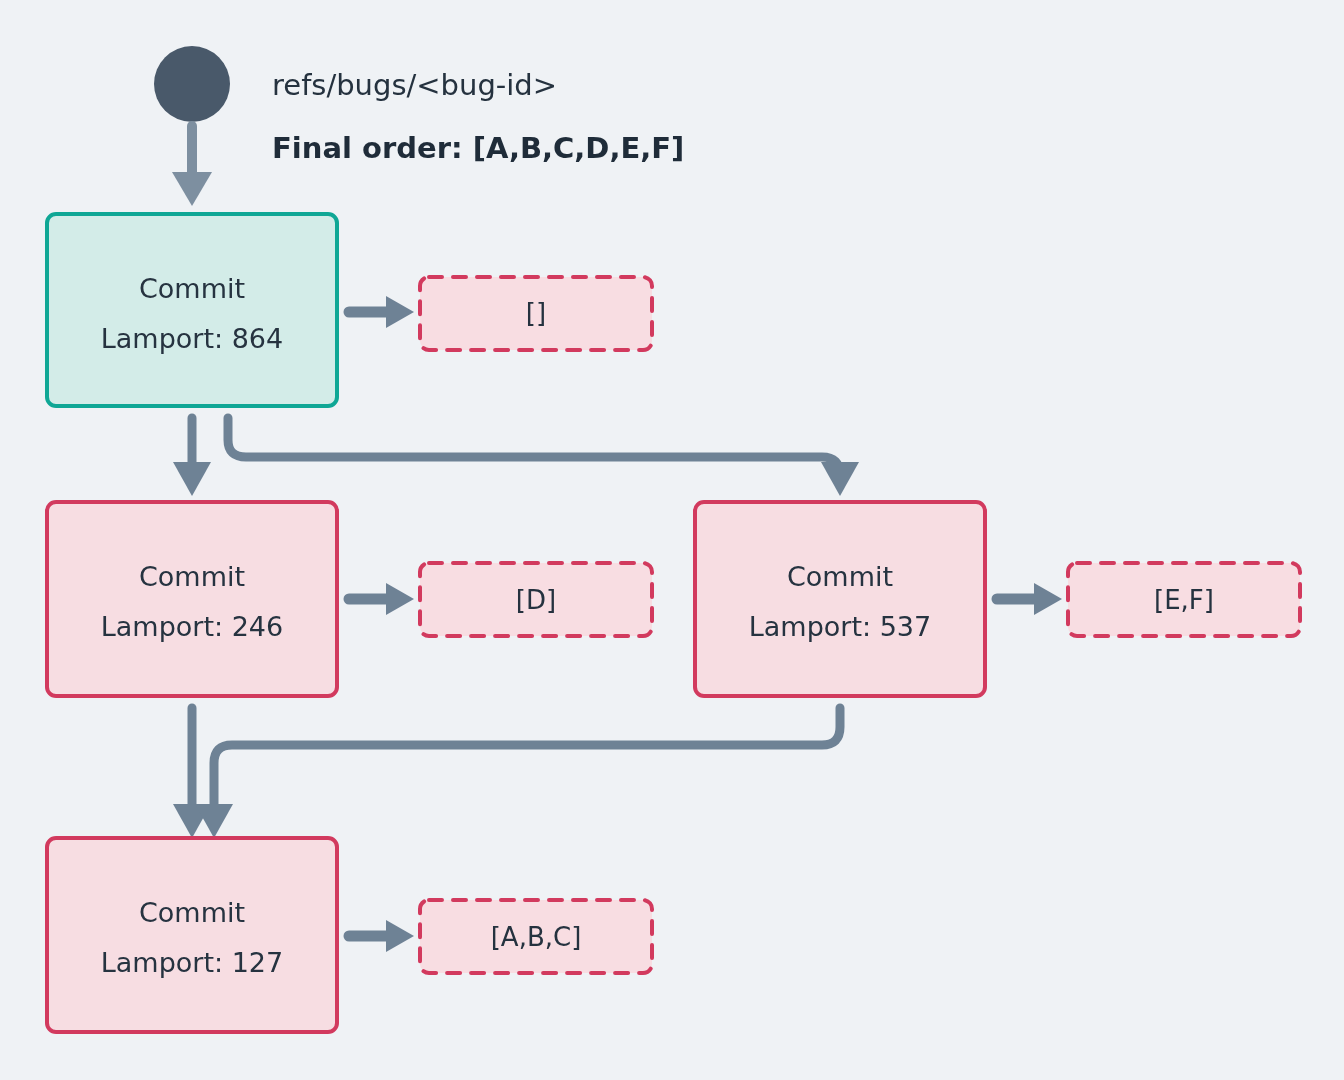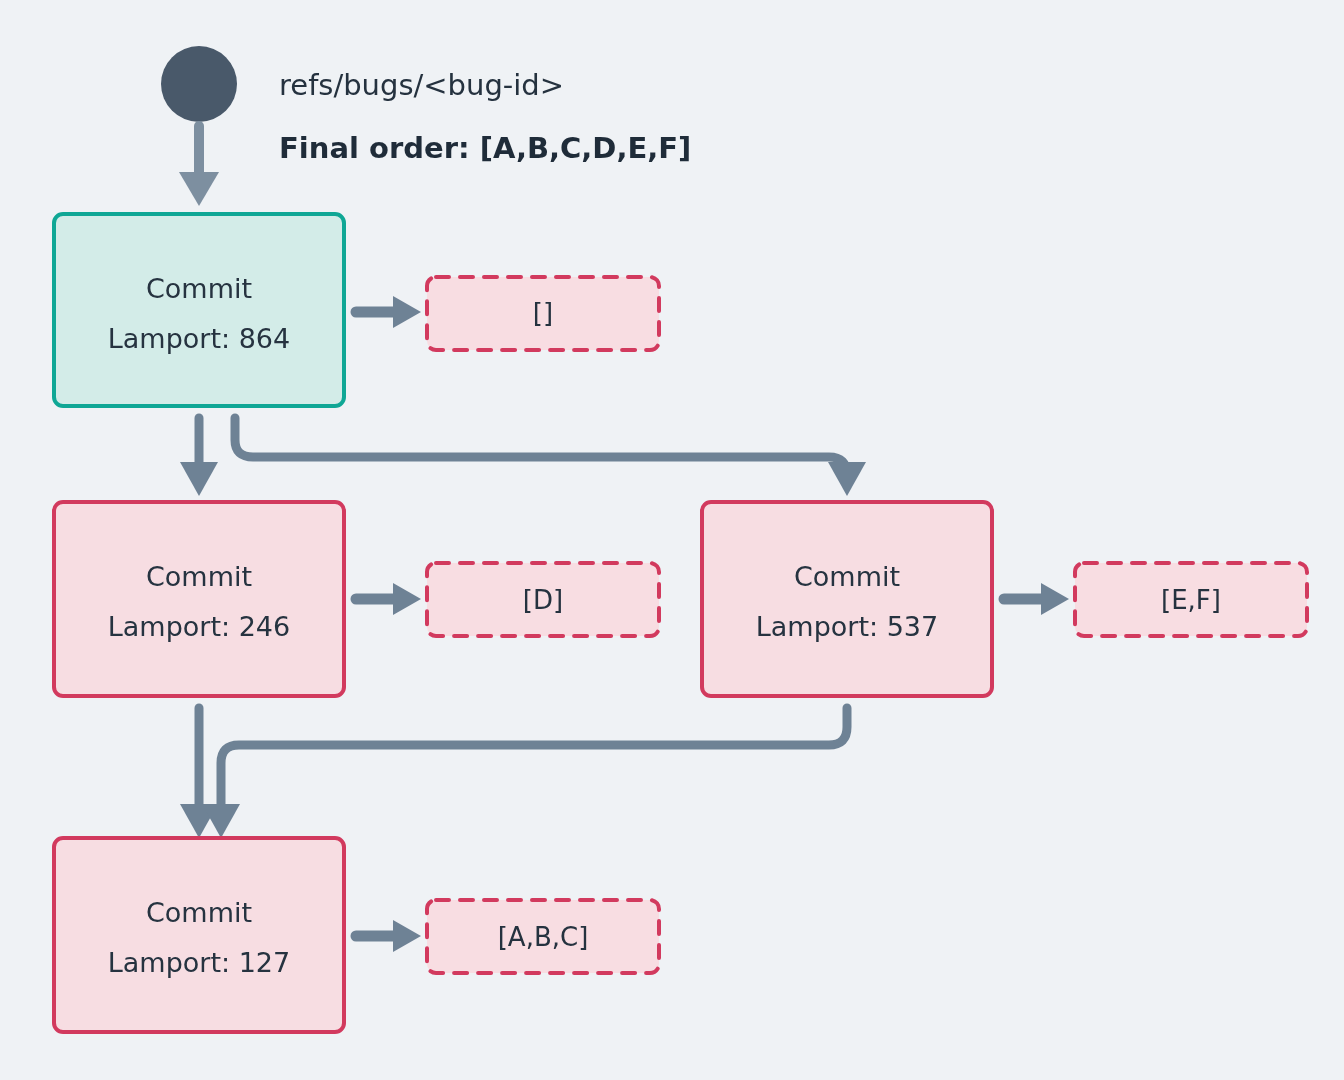--- a/index.html
+++ b/index.html
@@ -11,21 +11,20 @@
   body {
     width: 1344px;
     height: 1080px;
     overflow: hidden;
     font-family: "DejaVu Sans", "Liberation Sans", sans-serif;
   }
   #diagram-root {
     position: relative;
     width: 1124px;
     height: 1080px;
-    margin-left: 7px;
   }
   svg.canvas {
     position: absolute;
     inset: 0;
     width: 1344px;
     height: 1080px;
     display: block;
   }
   text {
     font-family: "DejaVu Sans", "Liberation Sans", sans-serif;

